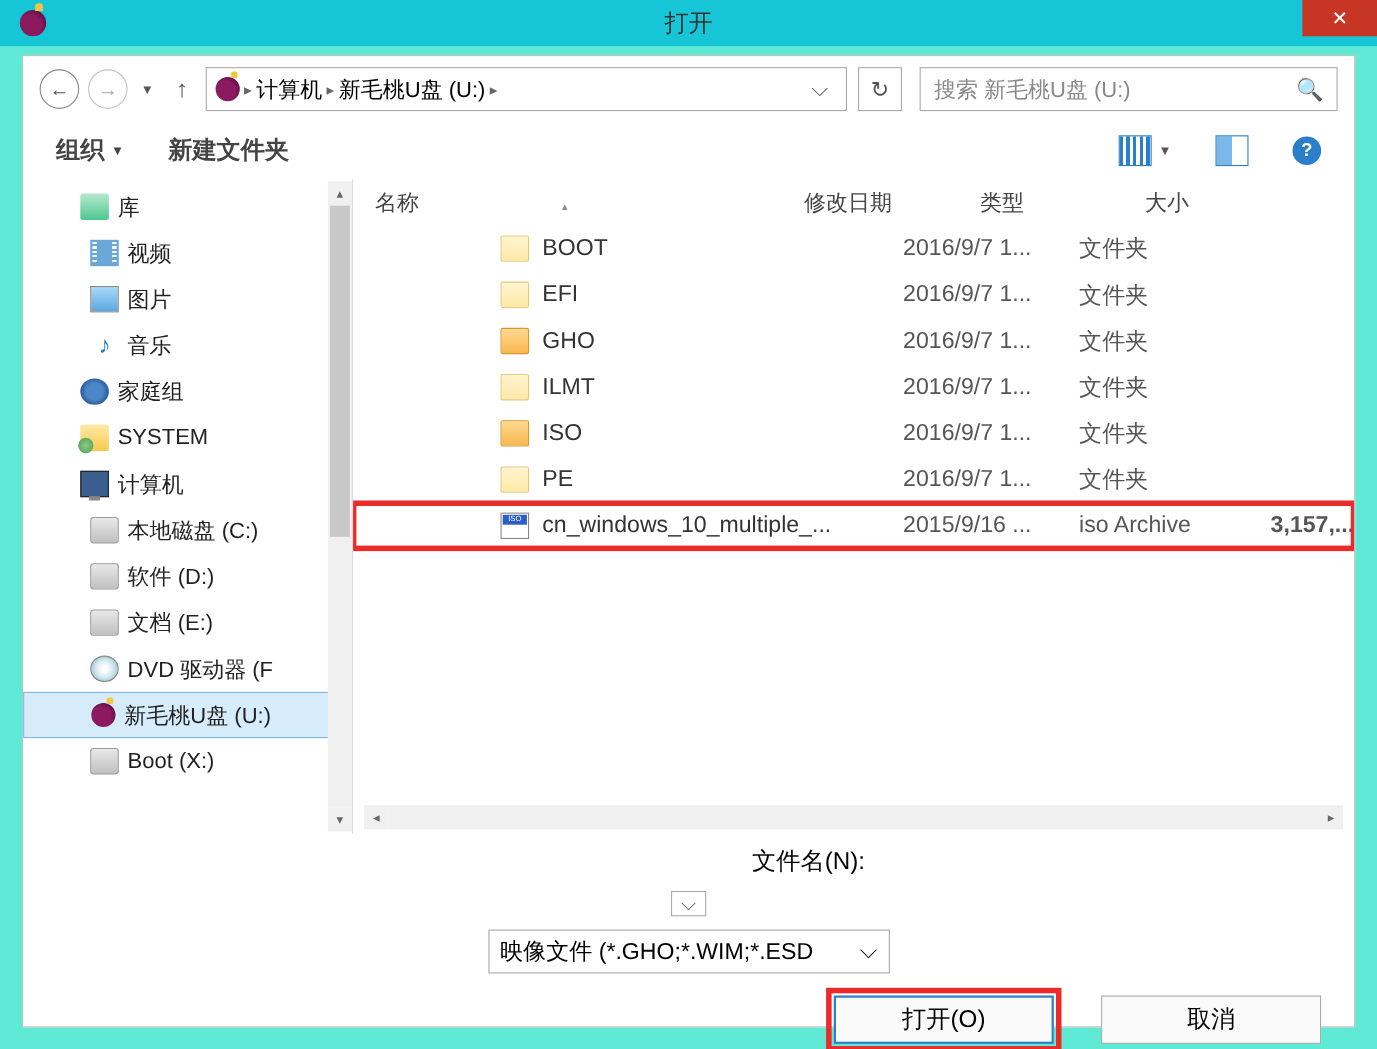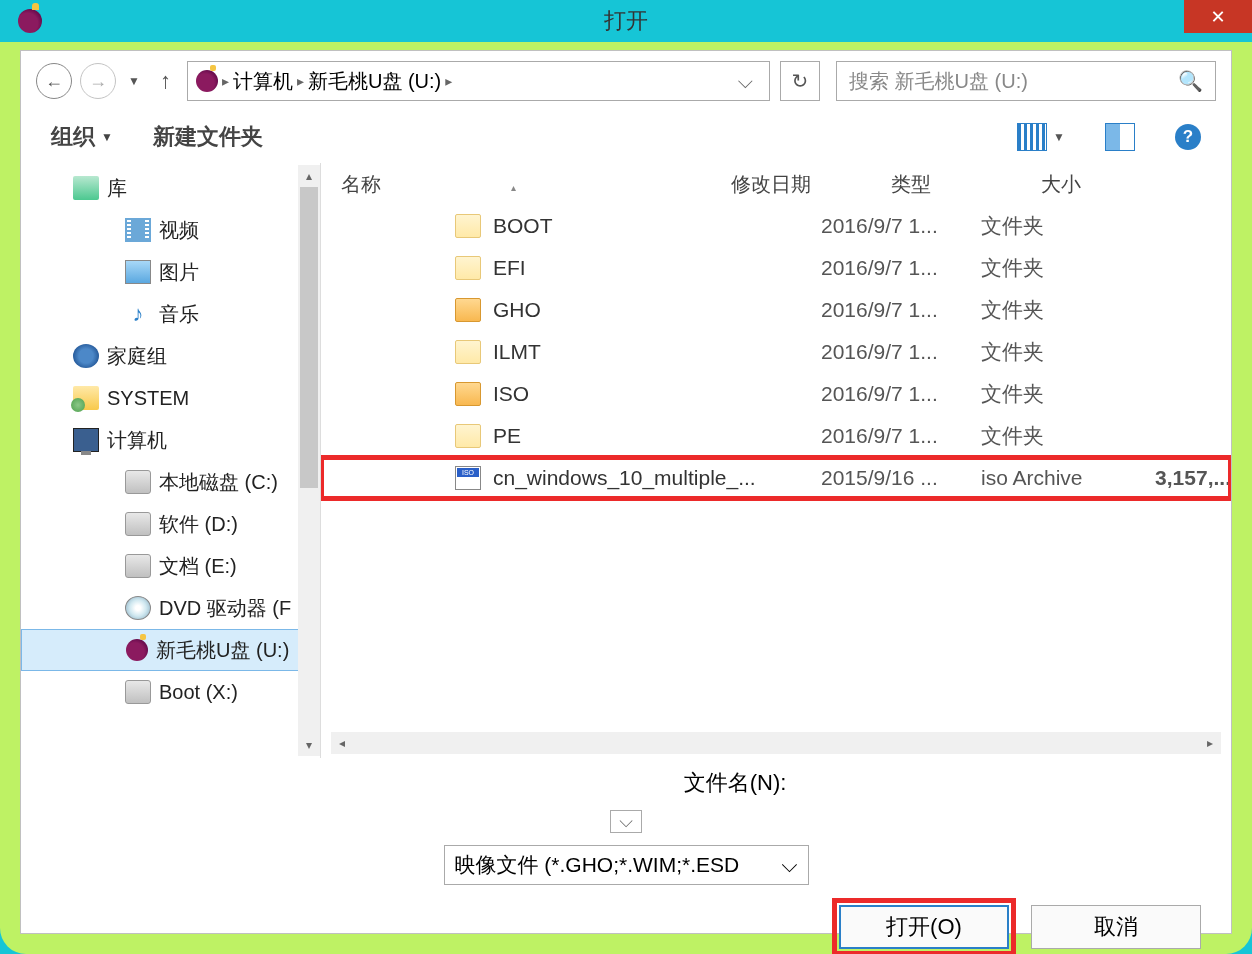--- a/index.html
+++ b/index.html
@@ -1,17 +1,17 @@
 <!DOCTYPE html>
 <html><head>
 <meta charset="utf-8">
 <style>
 * { margin: 0; padding: 0; box-sizing: border-box; font-family: "Microsoft YaHei", "Segoe UI", sans-serif; }
 body { background: #16c5d6; width: 1252px; height: 954px; overflow: hidden; }
-.window { position: absolute; left: 0; top: 0; width: 1252px; height: 954px; background: #bef264; border-radius: 26px; }
+.window { position: absolute; left: 0; top: 0; width: 1252px; height: 954px; background: #5eead4; }
 .titlebar { height: 42px; display: flex; align-items: center; background: #16c5d6; position: relative; }
 .app-icon { width: 24px; height: 24px; margin-left: 18px; background: radial-gradient(circle at 40% 60%, #8b1a5f 50%, #6b0d4f 70%); border-radius: 50%; position: relative; }
 .app-icon::before { content: ""; position: absolute; top: -6px; right: 3px; width: 7px; height: 7px; background: #f5c542; border-radius: 3px 3px 0 0; }
 .title-text { position: absolute; left: 50%; transform: translateX(-50%); font-size: 22px; color: #333; }
 .close-btn { position: absolute; right: 0; top: 0; width: 68px; height: 33px; background: #c73625; color: #fff; display: flex; align-items: center; justify-content: center; font-size: 18px; cursor: pointer; }
 .dialog { position: absolute; left: 20px; top: 50px; right: 20px; bottom: 20px; background: #fff; border: 1px solid #c0c0c0; }
 .nav-row { height: 60px; display: flex; align-items: center; padding: 0 15px; gap: 8px; }
 .nav-btn { width: 36px; height: 36px; border: 1.5px solid #888; border-radius: 50%; display: flex; align-items: center; justify-content: center; color: #555; background: #fff; cursor: pointer; font-size: 18px; }
 .nav-btn.disabled { opacity: 0.5; }
 .nav-dropdown { color: #555; font-size: 12px; padding: 0 4px; }
@@ -33,21 +33,21 @@
 .preview-btn { width: 30px; height: 28px; background: linear-gradient(to right, #7bb8e8 50%, #fff 50%); border: 1px solid #2a7fc8; }
 .help-btn { width: 26px; height: 26px; background: #2a7fc8; color: #fff; border-radius: 50%; display: flex; align-items: center; justify-content: center; font-size: 17px; font-weight: bold; }
 .content { display: flex; height: 595px; }
 .tree { width: 300px; border-right: 1px solid #ddd; overflow: hidden; position: relative; padding-top: 4px; }
 .tree-vscroll { position: absolute; right: 0; top: 2px; bottom: 2px; width: 22px; display: flex; flex-direction: column; }
 .scroll-arrow { height: 22px; display: flex; align-items: center; justify-content: center; color: #666; font-size: 12px; background: #f0f0f0; }
 .scroll-track { flex: 1; background: #f0f0f0; position: relative; }
 .scroll-thumb { position: absolute; left: 2px; right: 2px; top: 0; height: 55%; background: #c8c8c8; }
 .tree-item { display: flex; align-items: center; gap: 8px; height: 42px; font-size: 20px; color: #222; cursor: pointer; padding-left: 8px; }
 .tree-item.l1 { padding-left: 52px; }
-.tree-item.l2 { padding-left: 104px; }
+.tree-item.l2 { padding-left: 61px; }
 .tree-item.active { background: #d6ecfb; border: 1px solid #7bb8e8; }
 .ico { width: 26px; height: 24px; flex-shrink: 0; }
 .ico-folder-green { background: linear-gradient(#b8e8d0, #4cc890); border-radius: 2px; position: relative; }
 .ico-video { background: #6ba8d8; position: relative; }
 .ico-video::before { content: ""; position: absolute; left: 2px; top: 2px; bottom: 2px; width: 4px; background: repeating-linear-gradient(#fff 0 2px, transparent 2px 4px); }
 .ico-video::after { content: ""; position: absolute; right: 2px; top: 2px; bottom: 2px; width: 4px; background: repeating-linear-gradient(#fff 0 2px, transparent 2px 4px); }
 .ico-pic { background: linear-gradient(#a8d8f8, #5ba8e0); border: 1px solid #888; }
 .ico-music { color: #2a7fc8; font-size: 22px; display: flex; align-items: center; justify-content: center; background: none; }
 .ico-group { background: radial-gradient(circle, #4c88c8 40%, #2a5f9f 70%); border-radius: 50%; }
 .ico-system { background: linear-gradient(#ffe9a8, #f8c94b); border-radius: 2px; position: relative; }
@@ -81,21 +81,21 @@
 .f-size { width: 90px; color: #555; text-align: right; font-weight: bold; }
 .hscroll { position: absolute; left: 10px; right: 10px; bottom: 4px; height: 22px; display: flex; }
 .hscroll .scroll-track { flex: 1; background: #f0f0f0; }
 .hscroll .scroll-arrow { width: 22px; height: 22px; }
 .bottom-area { padding: 10px 30px; }
 .filename-row { display: flex; align-items: center; gap: 12px; margin-bottom: 20px; flex-direction: column; }
 .fn-label { font-size: 22px; }
 .fn-input { flex: 1; max-width: 410px; height: 40px; border: 1px solid #aaa; font-size: 18px; padding: 0 8px; display: flex; align-items: center; justify-content: flex-end; color: #666; }
 .filter-select { height: 40px; width: 365px; border: 1px solid #aaa; display: flex; align-items: center; padding: 0 10px; font-size: 21px; justify-content: space-between; }
 .btn-row { display: flex; justify-content: flex-end; gap: 22px; padding-right: 0; }
-.dlg-btn { width: 170px; height: 44px; border: 1px solid #aaa; background: #fafafa; font-size: 22px; display: flex; align-items: center; justify-content: center; cursor: pointer; }
+.dlg-btn { width: 200px; height: 44px; border: 1px solid #aaa; background: #fafafa; font-size: 22px; display: flex; align-items: center; justify-content: center; cursor: pointer; margin-left: 21px; }
 .dlg-btn.open-btn { outline: 5px solid #ec2a2a; outline-offset: 2px; border: 2px solid #2a7fc8; }
 </style>
 </head>
 <body>
 
 <div class="window">
   <div class="titlebar">
     <div class="app-icon"></div>
     <div class="title-text">打开</div>
     <div class="close-btn">✕</div>

